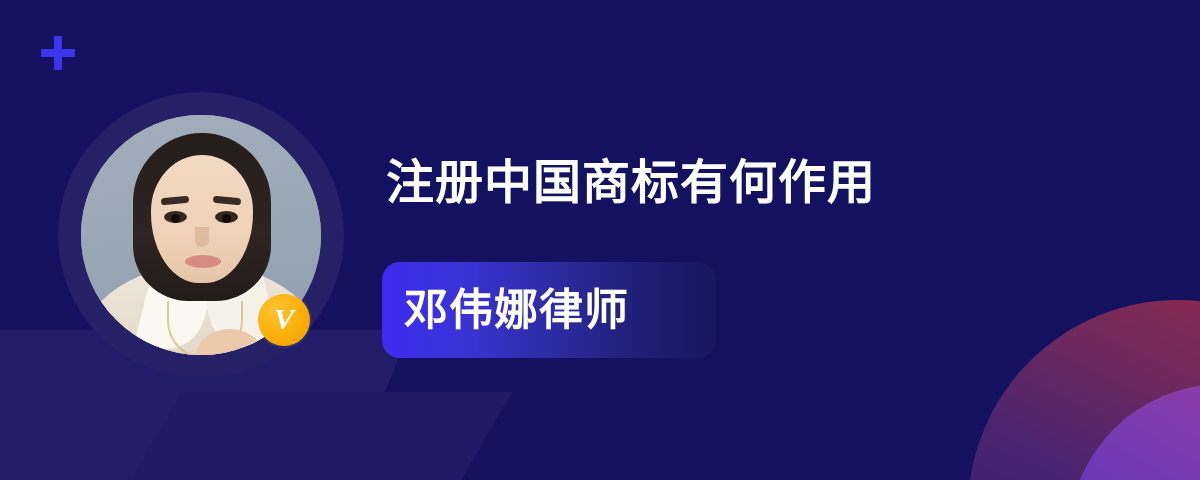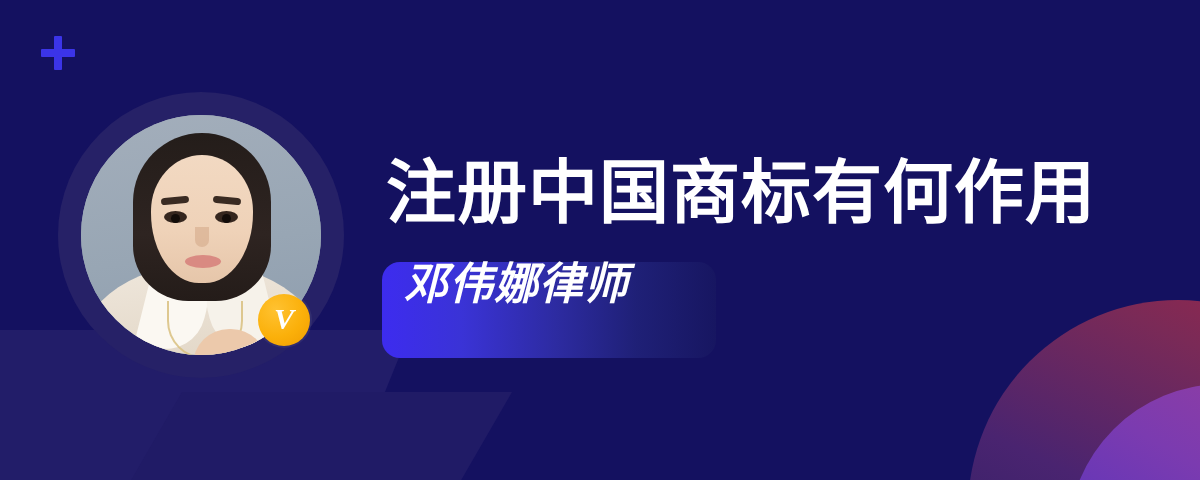--- a/index.html
+++ b/index.html
@@ -245,41 +245,40 @@
     color: #ffffff;
     transform: translateY(-1px);
     font-family: "Liberation Serif", "DejaVu Serif", serif;
   }
 
   
   .headline {
     position: absolute;
     left: 386px;
     top: 158px;
-    font-size: 70px;
+    font-size: 48px;
     line-height: 1;
     font-weight: 700;
     color: #ffffff;
     letter-spacing: 1px;
     white-space: nowrap;
     font-family: "DejaVu Sans", "Liberation Sans", sans-serif;
   }
 
   
   .name-pill {
     position: absolute;
     left: 382px;
     top: 262px;
     width: 334px;
     height: 96px;
     border-radius: 18px;
     background: linear-gradient(90deg, #3d2cef 0%, #3a33d6 24%, #2d2ba1 52%, #1f2077 76%, #171661 100%);
     display: flex;
-    align-items: flex-start;
-    font-style: italic;
+    align-items: center;
   }
   .name-pill .pill-text {
     margin-left: 22px;
     font-size: 44px;
     line-height: 1;
     font-weight: 700;
     color: #ffffff;
     letter-spacing: 1px;
     white-space: nowrap;
     font-family: "DejaVu Sans", "Liberation Sans", sans-serif;

